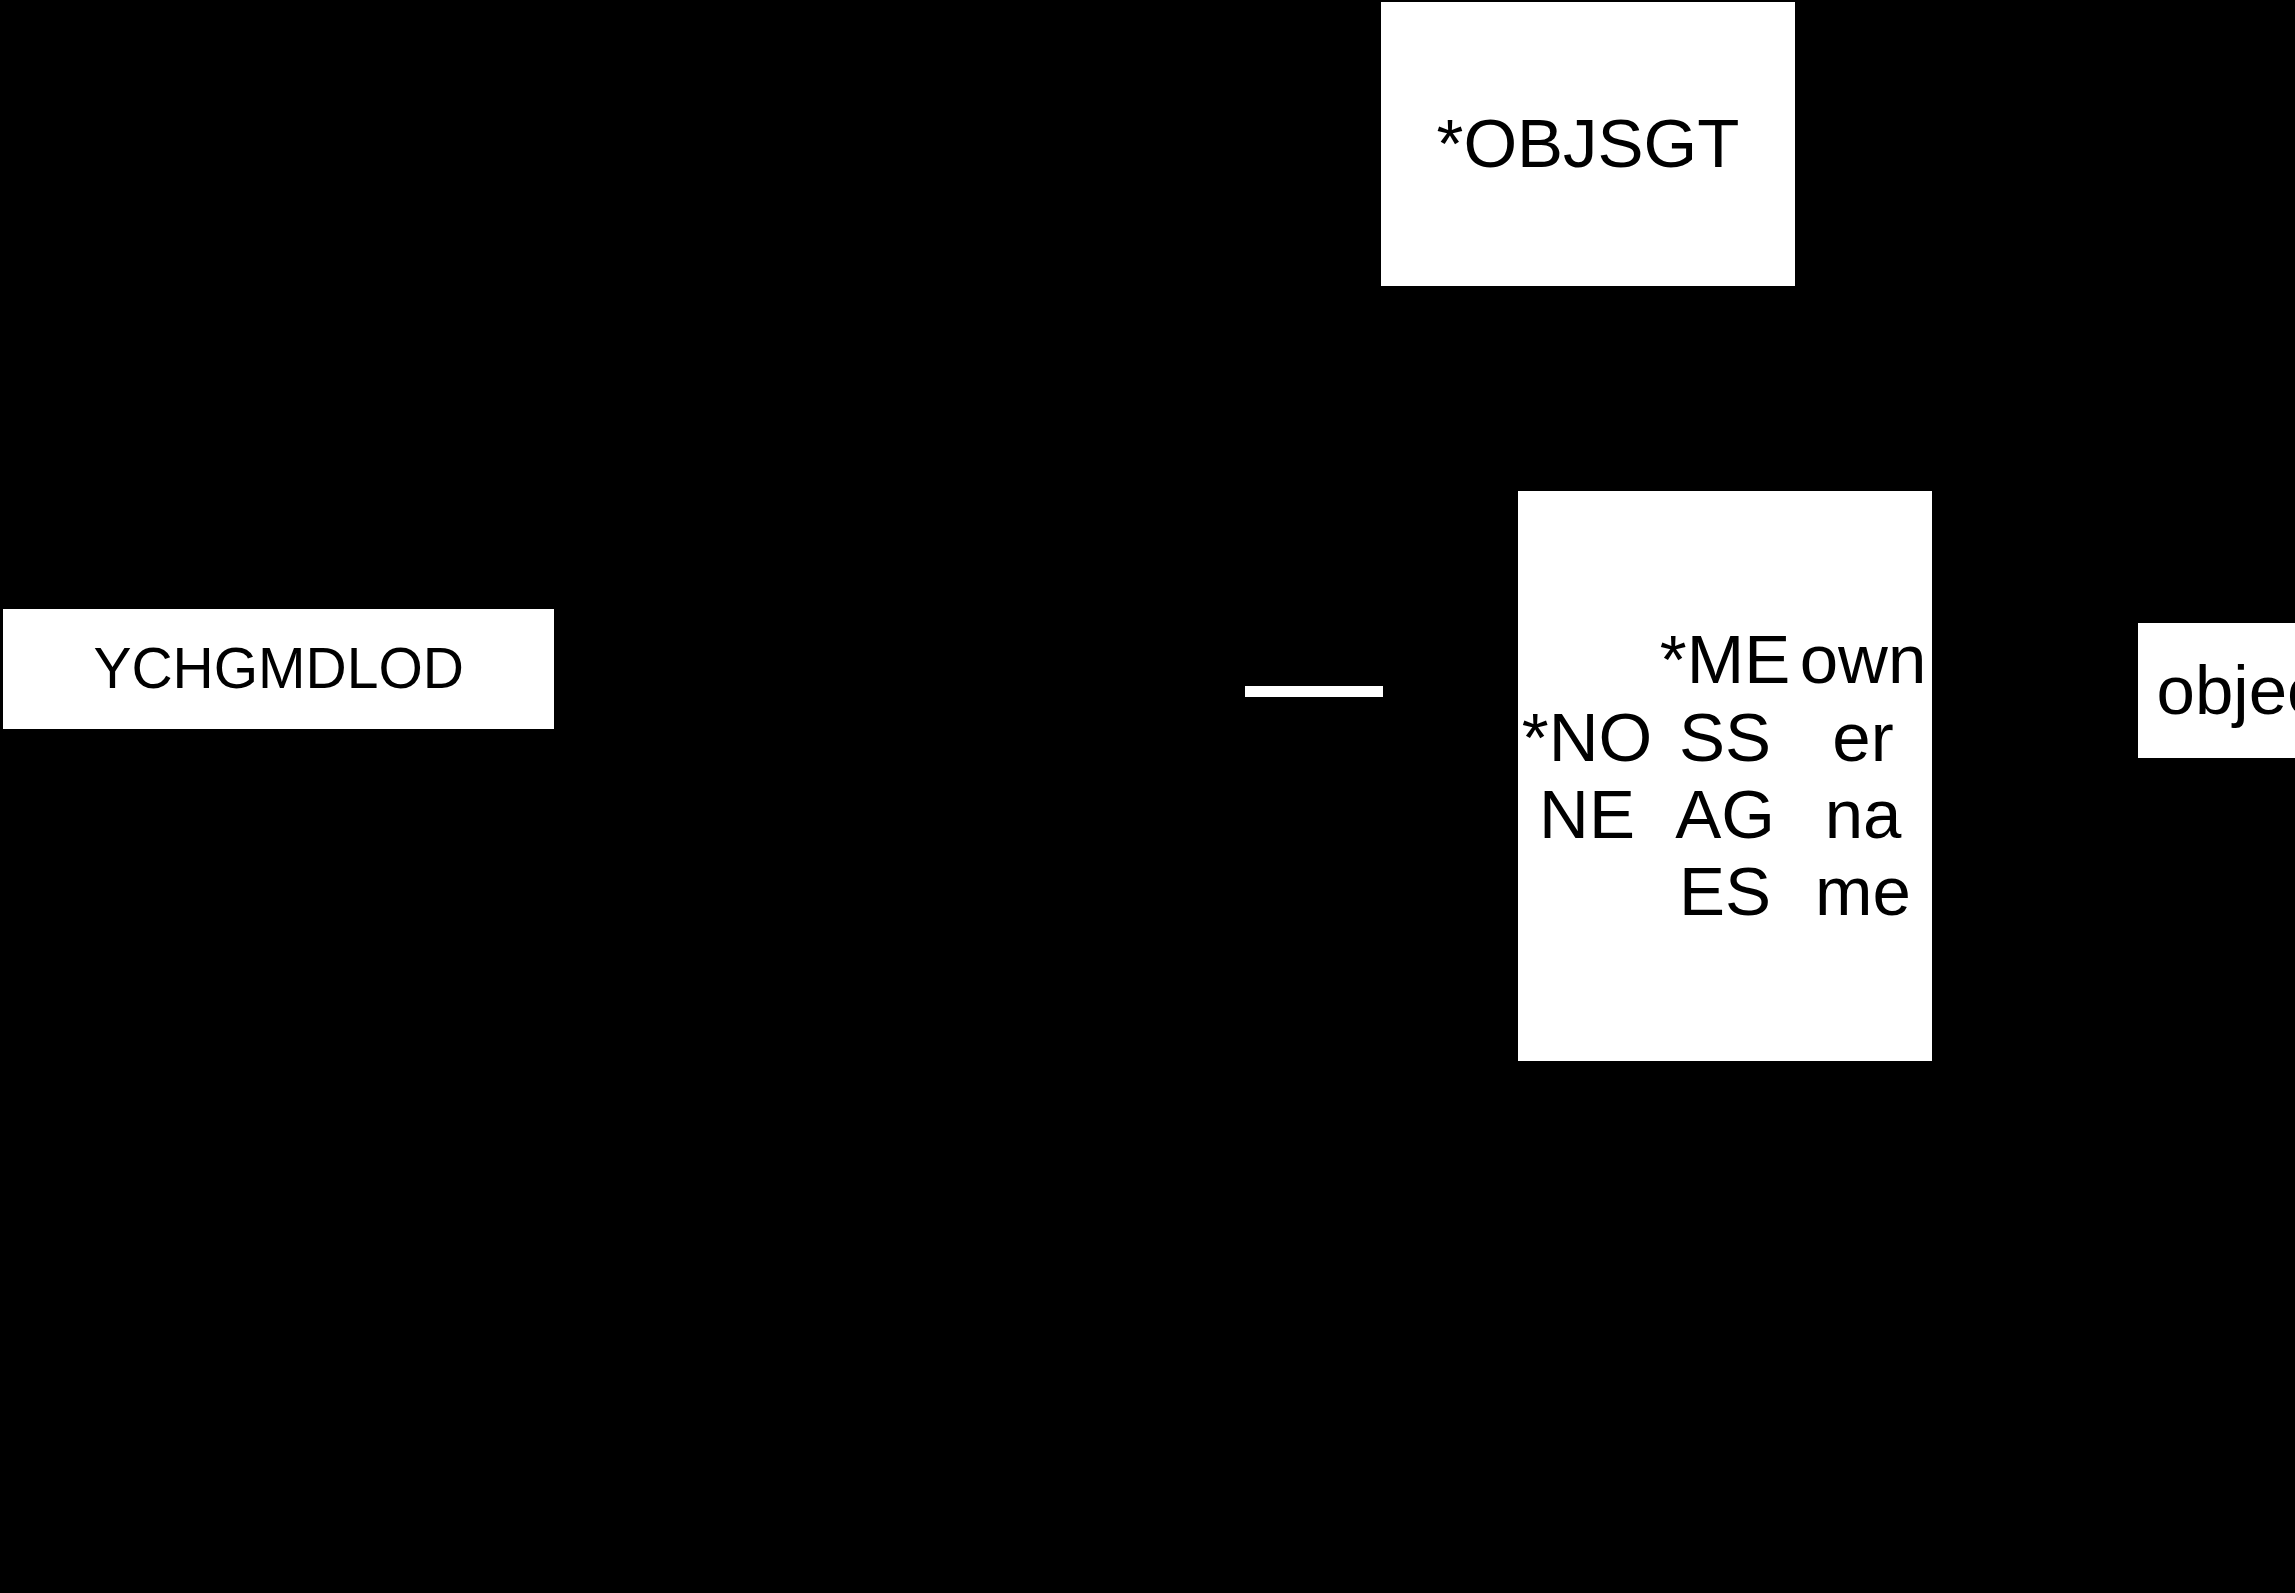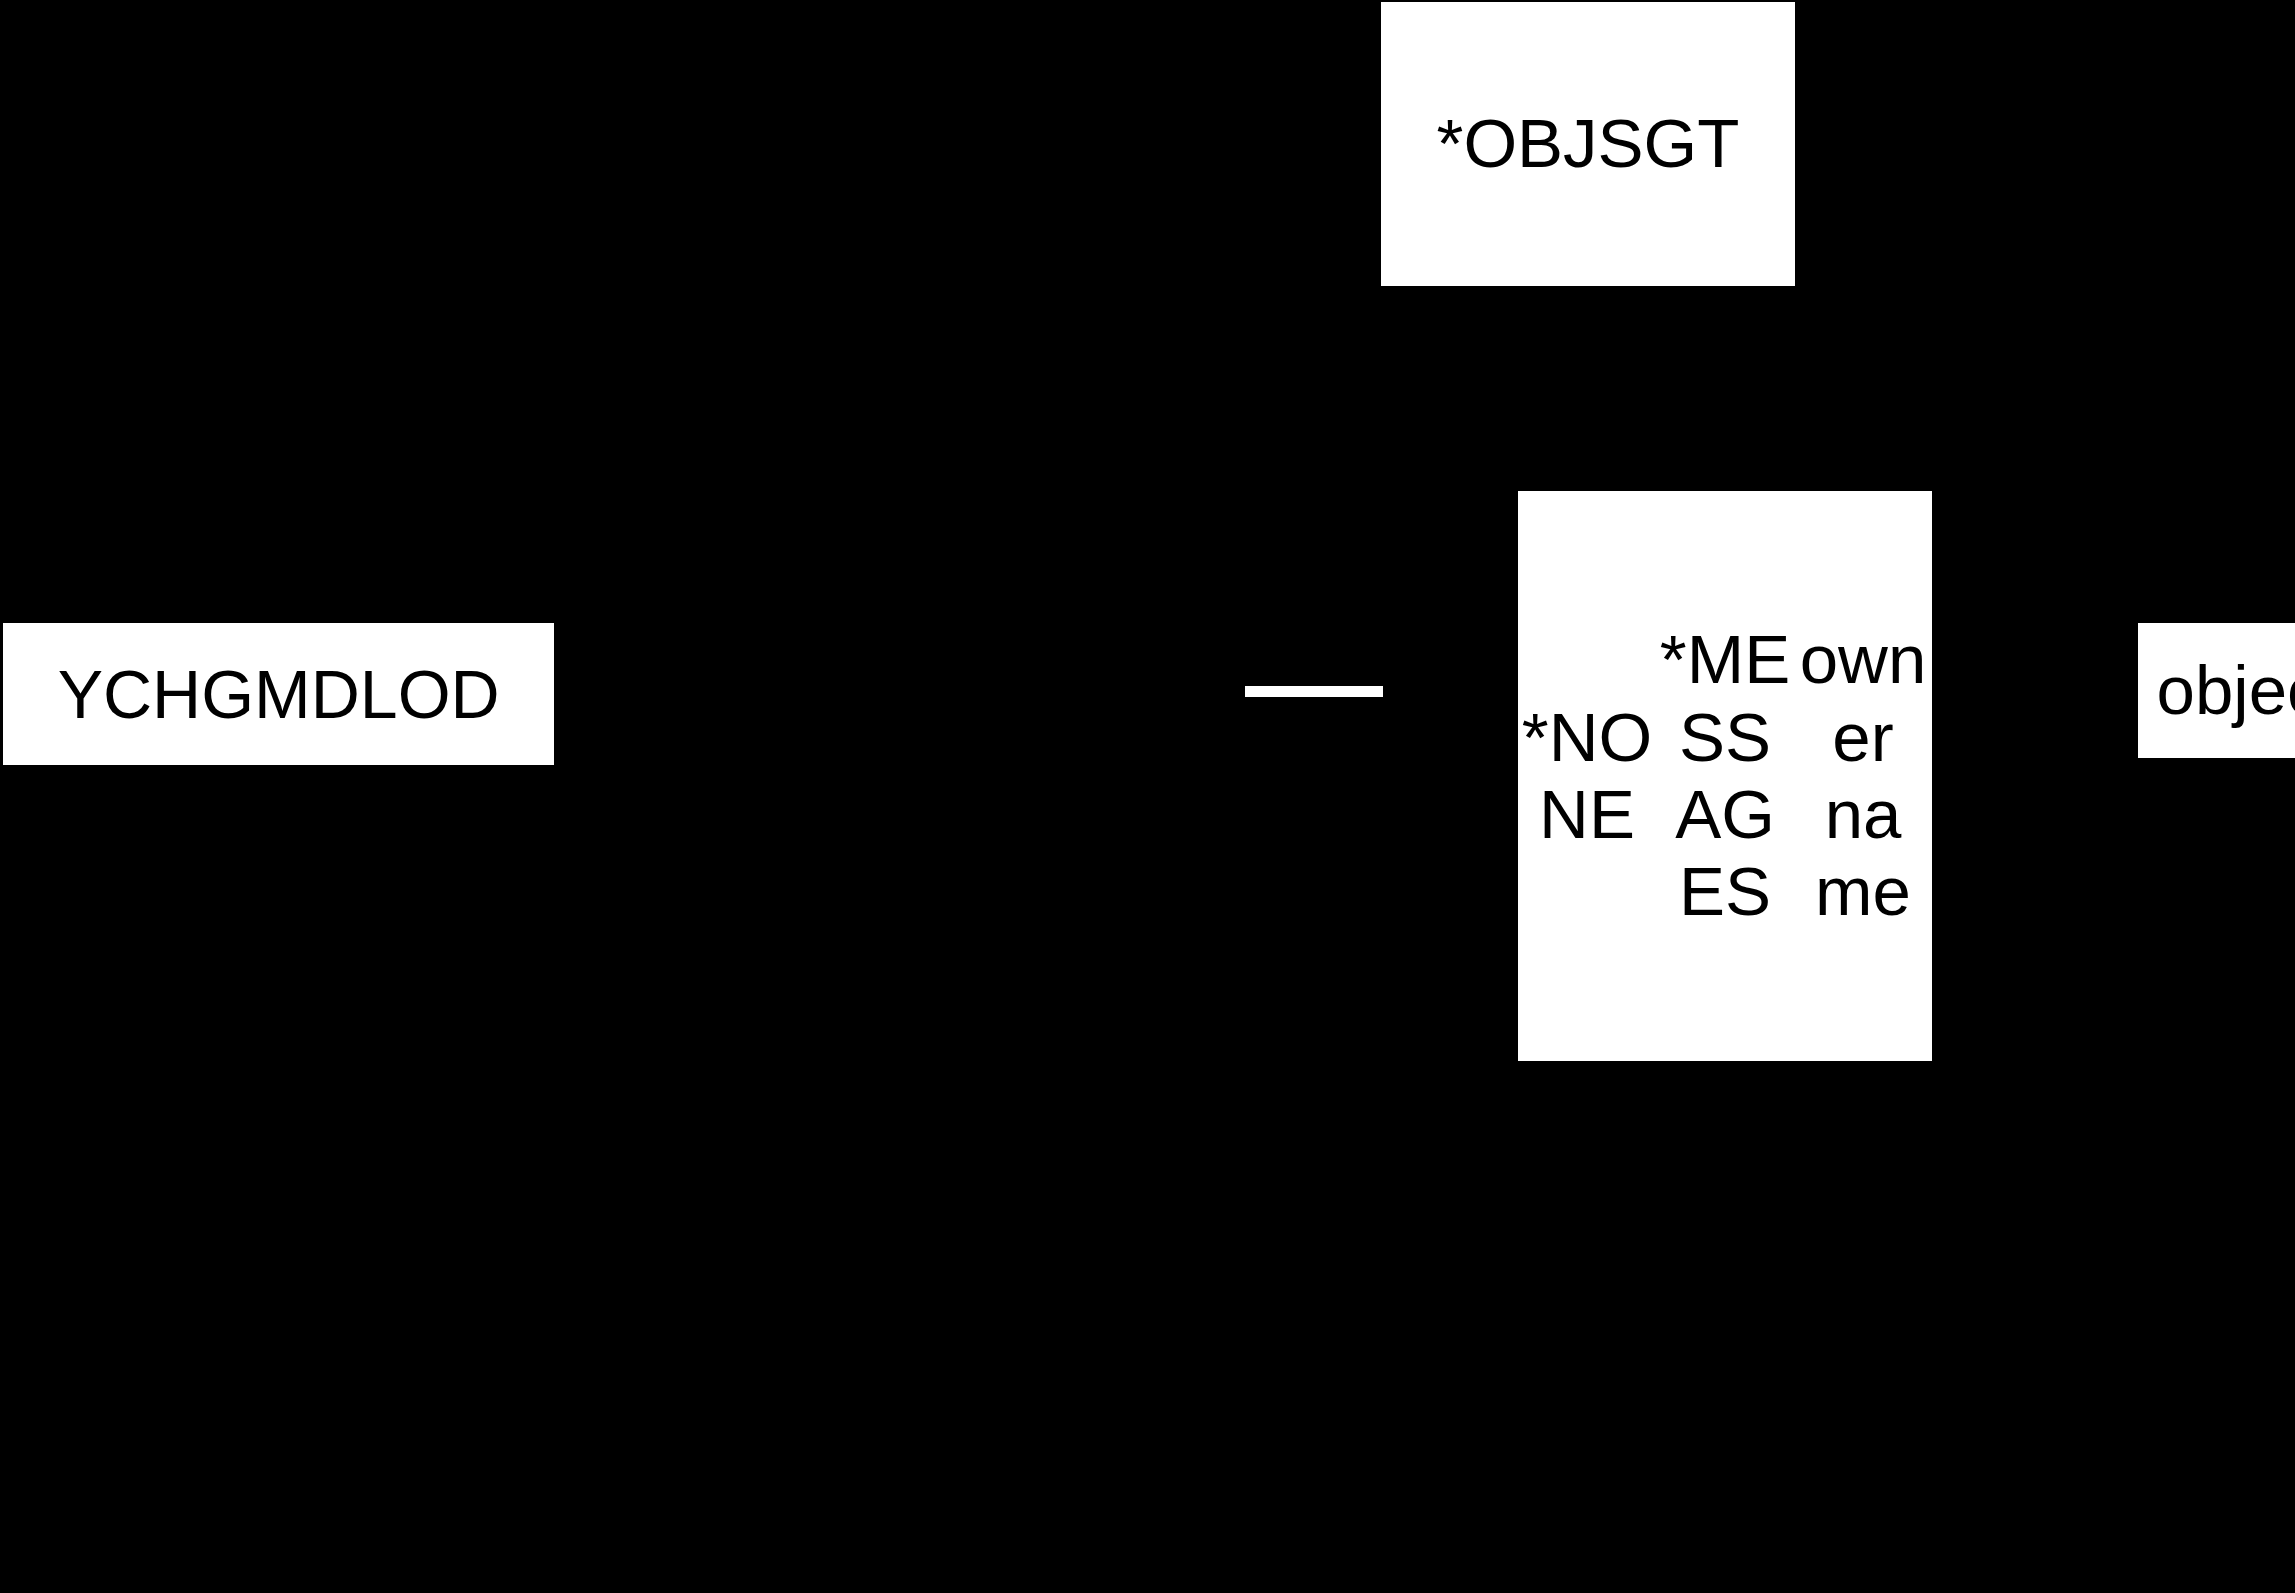--- a/index.html
+++ b/index.html
@@ -47,24 +47,24 @@
     top: 1.8px;
     width: 414px;
     height: 284px;
     font-size: 69px;
     justify-content: space-evenly;
   }
 
   
   #box-command {
     left: 3.2px;
-    top: 623px;
+    top: 609px;
     width: 551px;
-    height: 142px;
-    font-size: 68px;
+    height: 120px;
+    font-size: 57px;
   }
 
   
   #box-objnam {
     left: 692px;
     top: 623px;
     width: 482px;
     height: 139px;
     font-size: 69px;
   }

